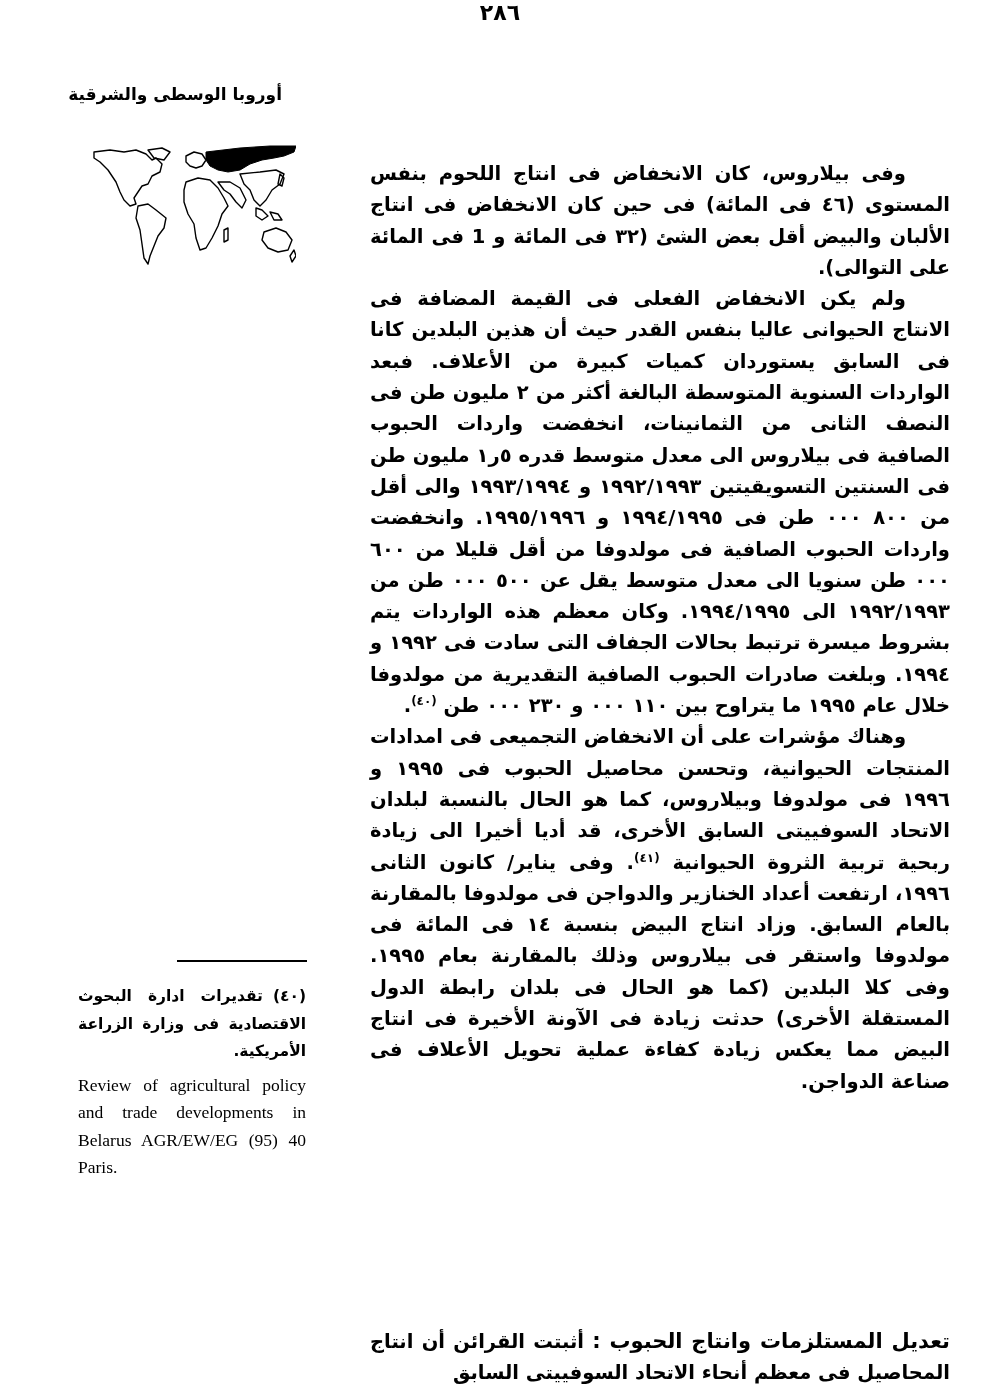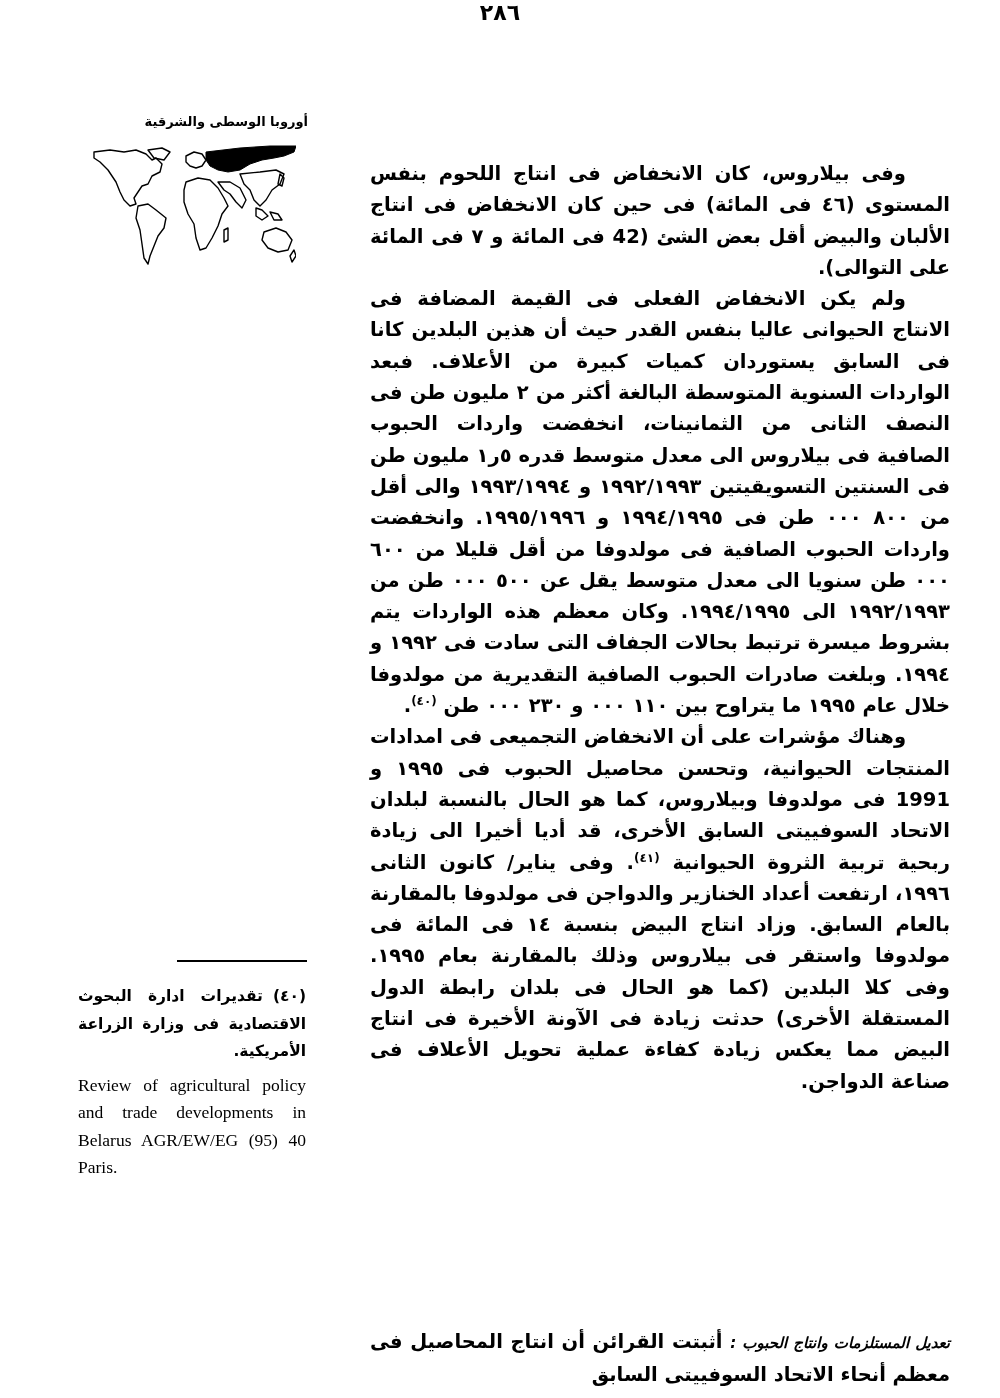--- a/index.html
+++ b/index.html
@@ -21,28 +21,27 @@
       left: 0;
       width: 1000px;
       text-align: center;
       font-size: 22px;
       font-weight: bold;
       line-height: 26px;
     }
     .section-header {
       position: absolute;
       top: 82px;
-      left: 90px;
+      left: 64px;
       width: 218px;
       text-align: right;
       direction: rtl;
-      font-size: 13px;
+      font-size: 17px;
       font-weight: bold;
       line-height: 24px;
-      margin-top: 28px;
     }
     .world-map {
       position: absolute;
       top: 144px;
       left: 90px;
       width: 206px;
       height: 122px;
     }
     .main-col {
       position: absolute;
@@ -74,22 +73,21 @@
       left: 370px;
       width: 580px;
       direction: rtl;
       text-align: justify;
       text-align-last: right;
       font-size: 19.5px;
       font-weight: bold;
       line-height: 31.3px;
     }
     .subheading .head-label {
-      font-size: 15px;
-      font-style: italic;
+      font-size: 21px;
     }
     .fn-rule {
       position: absolute;
       top: 960px;
       left: 177px;
       width: 130px;
       height: 2px;
       background: #000;
     }
     .footnotes {
@@ -156,28 +154,28 @@
 
       <path d="M204,106 L206,112 L202,118 L200,112 Z"></path>
     </g>
 
     <path d="M116,8 L150,4 L180,2 L206,2 L204,8 L194,12 L184,14 L172,16 L160,20 L150,26 L138,28 L128,26 L120,22 L116,16 Z" fill="#000" stroke="#000" stroke-width="1"></path>
   </svg>
 </div>
 
 <div class="main-col">
   <p class="indent">
-    <span>وفى بيلاروس، كان الانخفاض فى انتاج اللحوم بنفس المستوى (٤٦ فى المائة) فى حين كان الانخفاض فى انتاج الألبان والبيض أقل بعض الشئ (42 فى المائة و ٧ فى المائة على التوالى).</span>
+    <span>وفى بيلاروس، كان الانخفاض فى انتاج اللحوم بنفس المستوى (٤٦ فى المائة) فى حين كان الانخفاض فى انتاج الألبان والبيض أقل بعض الشئ (٣٢ فى المائة و 1 فى المائة على التوالى).</span>
   </p>
   <p class="indent">
     <span>ولم يكن الانخفاض الفعلى فى القيمة المضافة فى الانتاج الحيوانى عاليا بنفس القدر حيث أن هذين البلدين كانا فى السابق يستوردان كميات كبيرة من الأعلاف. فبعد الواردات السنوية المتوسطة البالغة أكثر من ٢ مليون طن فى النصف الثانى من الثمانينات، انخفضت واردات الحبوب الصافية فى بيلاروس الى معدل متوسط قدره ٥ر١ مليون طن فى السنتين التسويقيتين ١٩٩٢/١٩٩٣ و ١٩٩٣/١٩٩٤ والى أقل من ٨٠٠ ٠٠٠ طن فى ١٩٩٤/١٩٩٥ و ١٩٩٥/١٩٩٦. وانخفضت واردات الحبوب الصافية فى مولدوفا من أقل قليلا من ٦٠٠ ٠٠٠ طن سنويا الى معدل متوسط يقل عن ٥٠٠ ٠٠٠ طن من ١٩٩٢/١٩٩٣ الى ١٩٩٤/١٩٩٥. وكان معظم هذه الواردات يتم بشروط ميسرة ترتبط بحالات الجفاف التى سادت فى ١٩٩٢ و ١٩٩٤. وبلغت صادرات الحبوب الصافية التقديرية من مولدوفا خلال عام ١٩٩٥ ما يتراوح بين ١١٠ ٠٠٠ و ٢٣٠ ٠٠٠ طن</span>
     <span class="sup">(٤٠)</span><span>.</span>
   </p>
   <p class="indent">
-    <span>وهناك مؤشرات على أن الانخفاض التجميعى فى امدادات المنتجات الحيوانية، وتحسن محاصيل الحبوب فى ١٩٩٥ و 1991 فى مولدوفا وبيلاروس، كما هو الحال بالنسبة لبلدان الاتحاد السوفييتى السابق الأخرى، قد أديا أخيرا الى زيادة ربحية تربية الثروة الحيوانية</span>
+    <span>وهناك مؤشرات على أن الانخفاض التجميعى فى امدادات المنتجات الحيوانية، وتحسن محاصيل الحبوب فى ١٩٩٥ و ١٩٩٦ فى مولدوفا وبيلاروس، كما هو الحال بالنسبة لبلدان الاتحاد السوفييتى السابق الأخرى، قد أديا أخيرا الى زيادة ربحية تربية الثروة الحيوانية</span>
     <span class="sup">(٤١)</span><span>. وفى يناير/ كانون الثانى ١٩٩٦، ارتفعت أعداد الخنازير والدواجن فى مولدوفا بالمقارنة بالعام السابق. وزاد انتاج البيض بنسبة ١٤ فى المائة فى مولدوفا واستقر فى بيلاروس وذلك بالمقارنة بعام ١٩٩٥. وفى كلا البلدين (كما هو الحال فى بلدان رابطة الدول المستقلة الأخرى) حدثت زيادة فى الآونة الأخيرة فى انتاج البيض مما يعكس زيادة كفاءة عملية تحويل الأعلاف فى صناعة الدواجن.</span>
   </p>
 </div>
 
 <div class="subheading">
   <span class="head-label">تعديل المستلزمات وانتاج الحبوب :</span>
   <span>أثبتت القرائن أن انتاج المحاصيل فى معظم أنحاء الاتحاد السوفييتى السابق</span>
 </div>
 
 <div class="fn-rule"></div>

